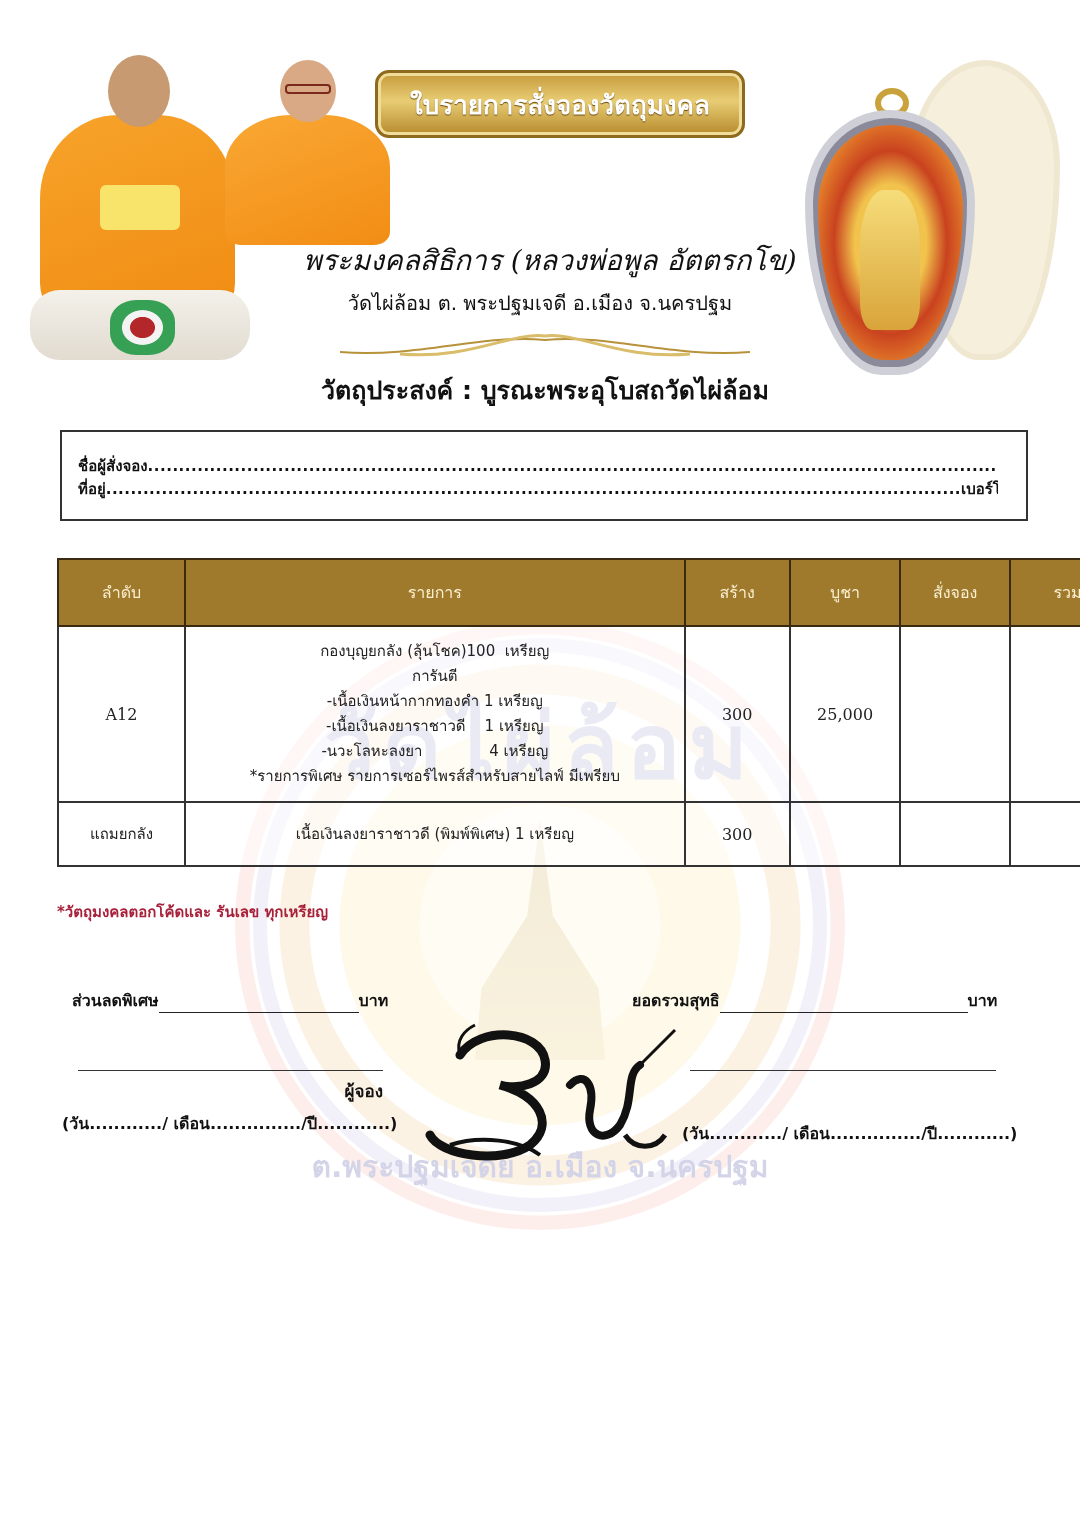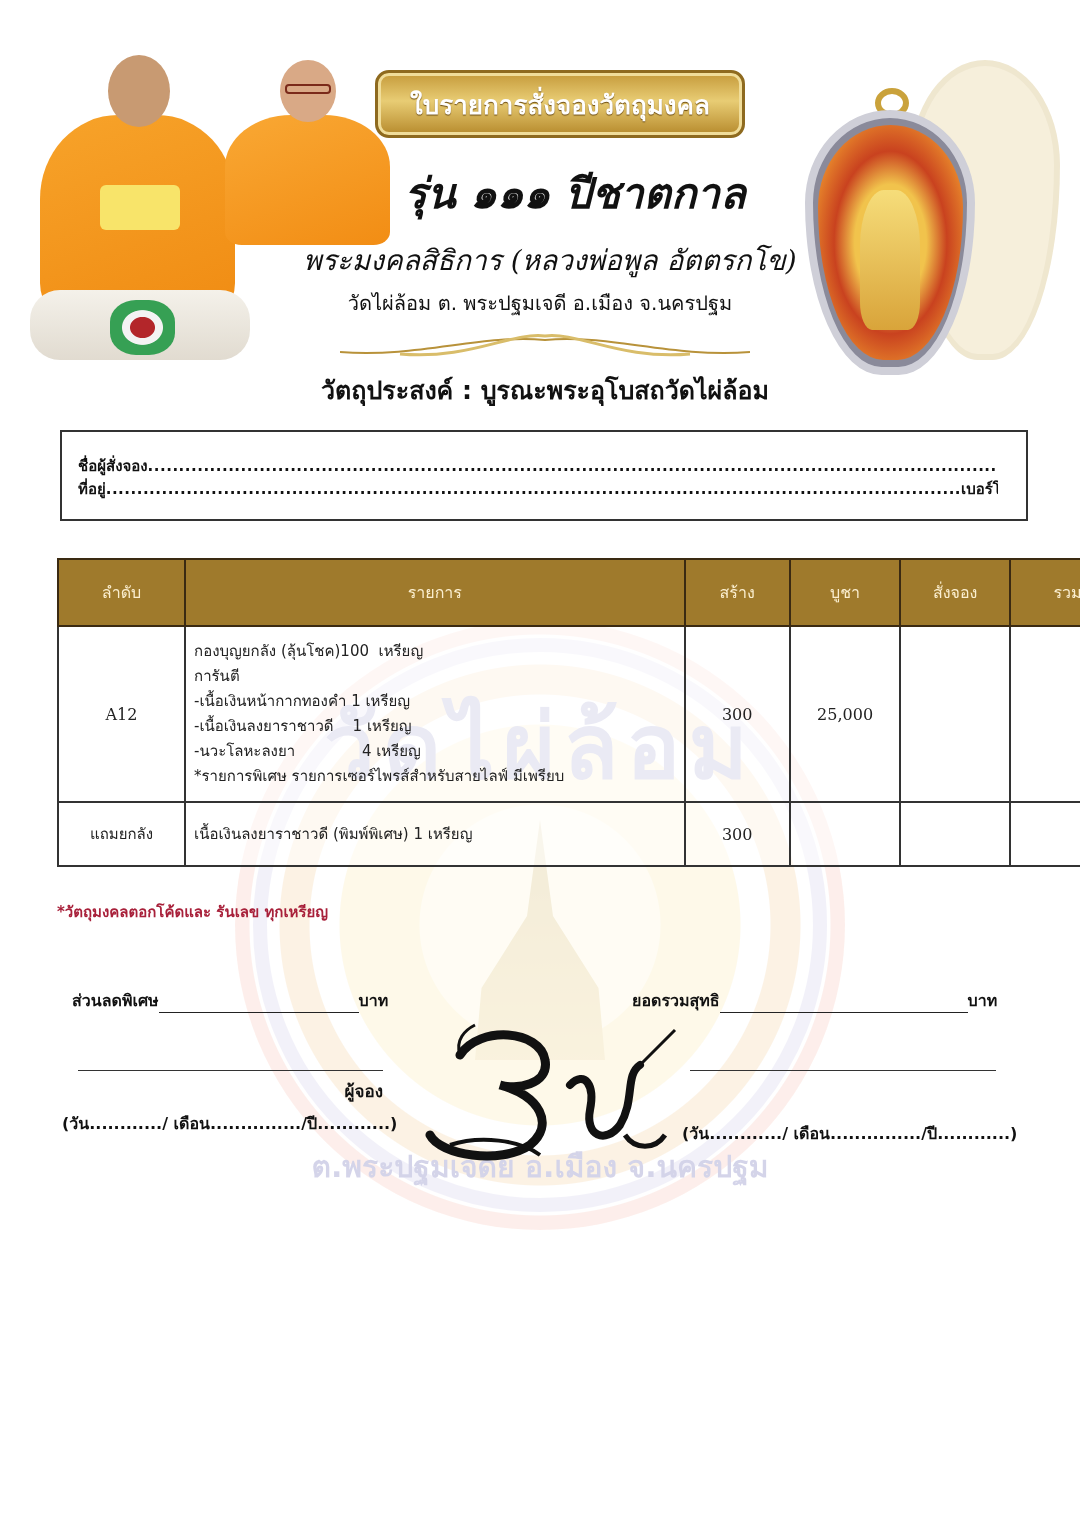--- a/index.html
+++ b/index.html
@@ -102,21 +102,21 @@
       border-collapse: collapse; background: transparent;
     }
     table.items th {
       background:#9f7a2c; color:#fbefd0; font-weight:normal; font-size:16px;
       height:67px; border:2px solid #3a2a12; text-align:center;
     }
     table.items td {
       border:2px solid #333; font-size:16px; text-align:center; vertical-align:middle;
       background: rgba(255,255,255,0.5); color:#222; font-family: "DejaVu Serif", serif;
     }
-    table.items td.desc { text-align:left; padding:10px 8px; line-height:25px; font-family: "DejaVu Sans", sans-serif; font-size:15px; }
+    table.items td.desc { text-align:center; padding:10px 8px; line-height:25px; font-family: "DejaVu Sans", sans-serif; font-size:15px; }
     .desc .line { display:block; white-space:pre; }
     tr.row1 td { height:176px; }
     tr.row2 td { height:64px; }
 
     .note {
       position:absolute; left:57px; top:900px; font-size:15px; color:#a8203a; font-weight:bold;
     }
 
     .sum-row { position:absolute; top:988px; font-size:16px; font-weight:bold; white-space:nowrap; }
     .sum-row .blank { display:inline-block; border-bottom:1.5px solid #222; vertical-align:bottom; height:18px; }
@@ -166,21 +166,20 @@
     <div class="ghost"></div>
     <div class="loop"></div>
     <div class="frame"></div>
     <div class="inner"></div>
     <div class="figure"></div>
   </div>
 
   <div class="banner">
     <span>ใบรายการสั่งจองวัตถุมงคล</span>
   </div>
-  <div class="title-main">รุ่น ๑๑๑ ปีชาตกาล</div>
   <div class="subtitle-monk">พระมงคลสิธิการ (หลวงพ่อพูล อัตตรกโข)</div>
   <div class="address">วัดไผ่ล้อม ต. พระปฐมเจดี อ.เมือง จ.นครปฐม</div>
   <svg class="divider-ornament" viewBox="0 0 410 30">
     <path d="M0 22 C80 28, 140 4, 205 10 C270 4, 330 28, 410 22" stroke="#b8923a" stroke-width="2" fill="none"></path>
     <path d="M60 24 C130 30, 170 2, 205 6 C240 2, 280 30, 350 24" stroke="#d9bd6a" stroke-width="3" fill="none"></path>
   </svg>
   <div class="purpose">วัตถุประสงค์ : บูรณะพระอุโบสถวัดไผ่ล้อม</div>
 
   <div class="cust-box">
     <div class="cust-row r1">

